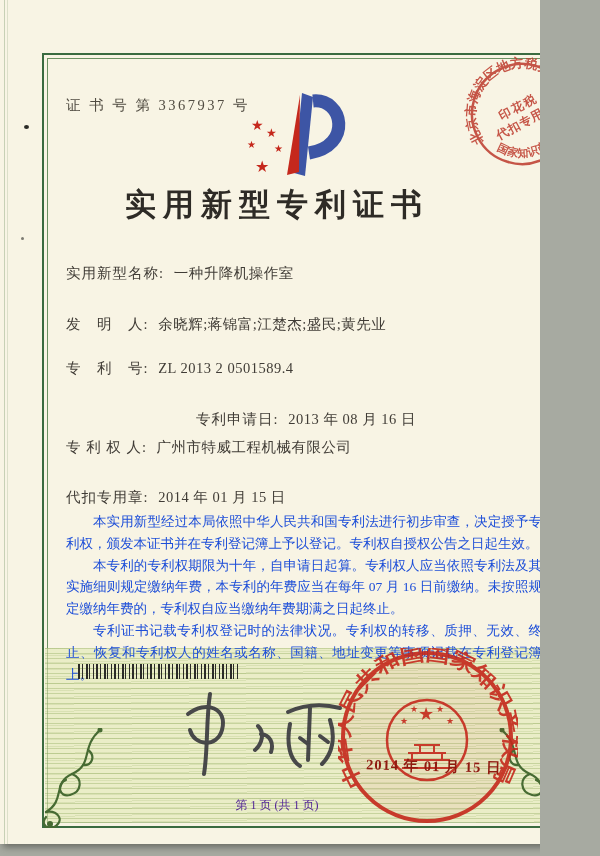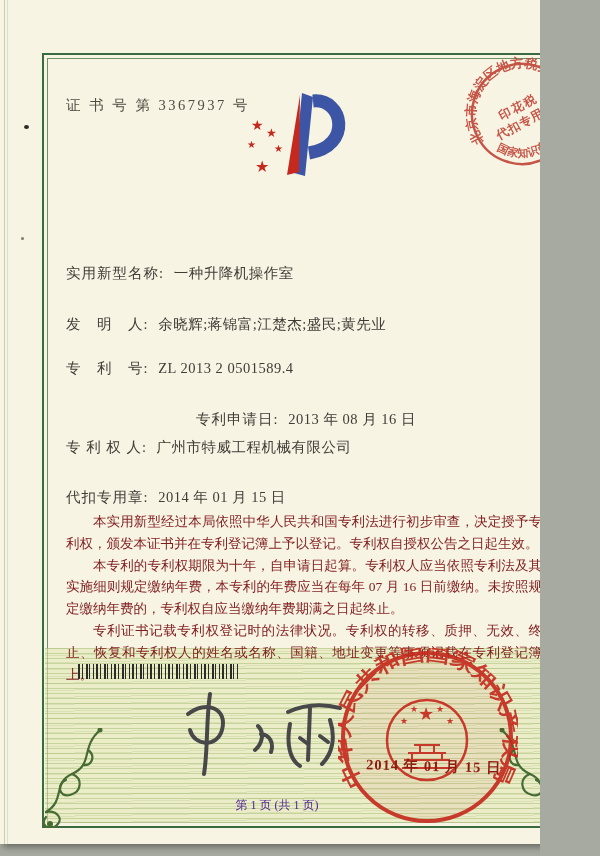--- a/index.html
+++ b/index.html
@@ -16,21 +16,21 @@
              background-color:rgba(225,232,180,.6);
              background-image:repeating-linear-gradient(180deg,rgba(140,168,88,.38) 0 1px,rgba(0,0,0,0) 1px 5px),
                               repeating-linear-gradient(179deg,rgba(140,168,88,.18) 0 1px,rgba(0,0,0,0) 1px 7px);}
   .cert-no{position:absolute;left:66px;top:96px;font-size:14.5px;letter-spacing:2.5px;color:#514c42;}
   .title{position:absolute;left:0;right:30px;top:184px;text-align:center;font-size:31px;font-weight:700;
          letter-spacing:7px;color:#2e2b26;}
   .field-row{position:absolute;left:66px;width:480px;font-size:14.5px;color:#403c36;white-space:nowrap;}
   .field-label{letter-spacing:1px;}
   .field-value{margin-left:6px;letter-spacing:.5px;}
   .paras{position:absolute;left:66px;top:511px;width:476px;font-size:13.5px;line-height:21.8px;
-         color:#7f1d1d;text-align:justify;}
+         color:#1d4ed8;text-align:justify;}
   .paras p{margin:0;text-indent:2em;}
   .barcode{position:absolute;left:78px;top:664px;width:162px;height:15px;
     background:repeating-linear-gradient(90deg,#2b2b28 0 2px,transparent 2px 4px,#2b2b28 4px 5px,
       transparent 5px 8px,#2b2b28 8px 10px,transparent 10px 11px,#2b2b28 11px 12px,transparent 12px 15px,
       #2b2b28 15px 16px,transparent 16px 18px);}
   .director{position:absolute;left:84px;top:712px;font-size:15px;line-height:30px;color:#3b3834;letter-spacing:2px;}
   .sig-svg{position:absolute;left:172px;top:686px;}
   .seal-svg{position:absolute;left:338px;top:648px;}
   .seal-date{position:absolute;left:366px;top:757px;font-size:14.5px;font-weight:700;color:#8f1a10;
              letter-spacing:1px;transform:rotate(1.5deg);white-space:nowrap;}
@@ -104,20 +104,21 @@
           <textPath href="#taxTop" startOffset="4">北京市海淀区地方税务局</textPath>
         </text>
         <text fill="#bd3a2c" font-size="11" font-weight="bold">
           <textPath href="#taxBottom" startOffset="2">国家知识产权局</textPath>
         </text>
         <text x="64" y="60" text-anchor="middle" fill="#bd3a2c" font-size="12" font-weight="bold" letter-spacing="2">印花税</text>
         <text x="64" y="76" text-anchor="middle" fill="#bd3a2c" font-size="12" font-weight="bold" letter-spacing="1">代扣专用章</text>
       </g>
     </svg>
 
+    <div class="title">实用新型专利证书</div>
 
     <div class="field-row" style="top:264px;">
       <span class="field-label">实用新型名称:</span>
       <span class="field-value">一种升降机操作室</span>
     </div>
     <div class="field-row" style="top:315px;">
       <span class="field-label">发　明　人:</span>
       <span class="field-value">余晓辉;蒋锦富;江楚杰;盛民;黄先业</span>
     </div>
     <div class="field-row" style="top:359px;">

